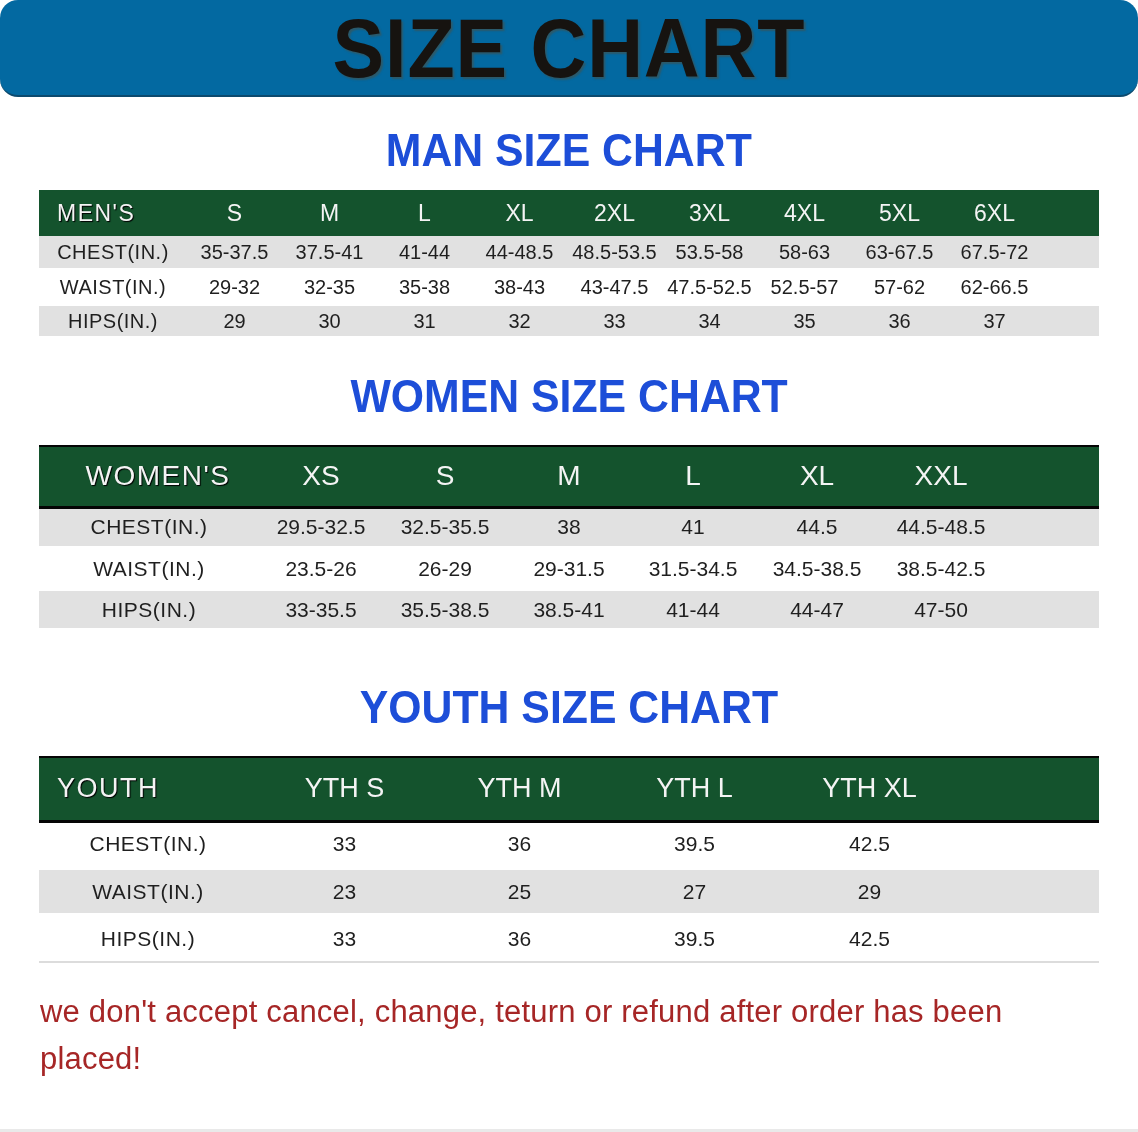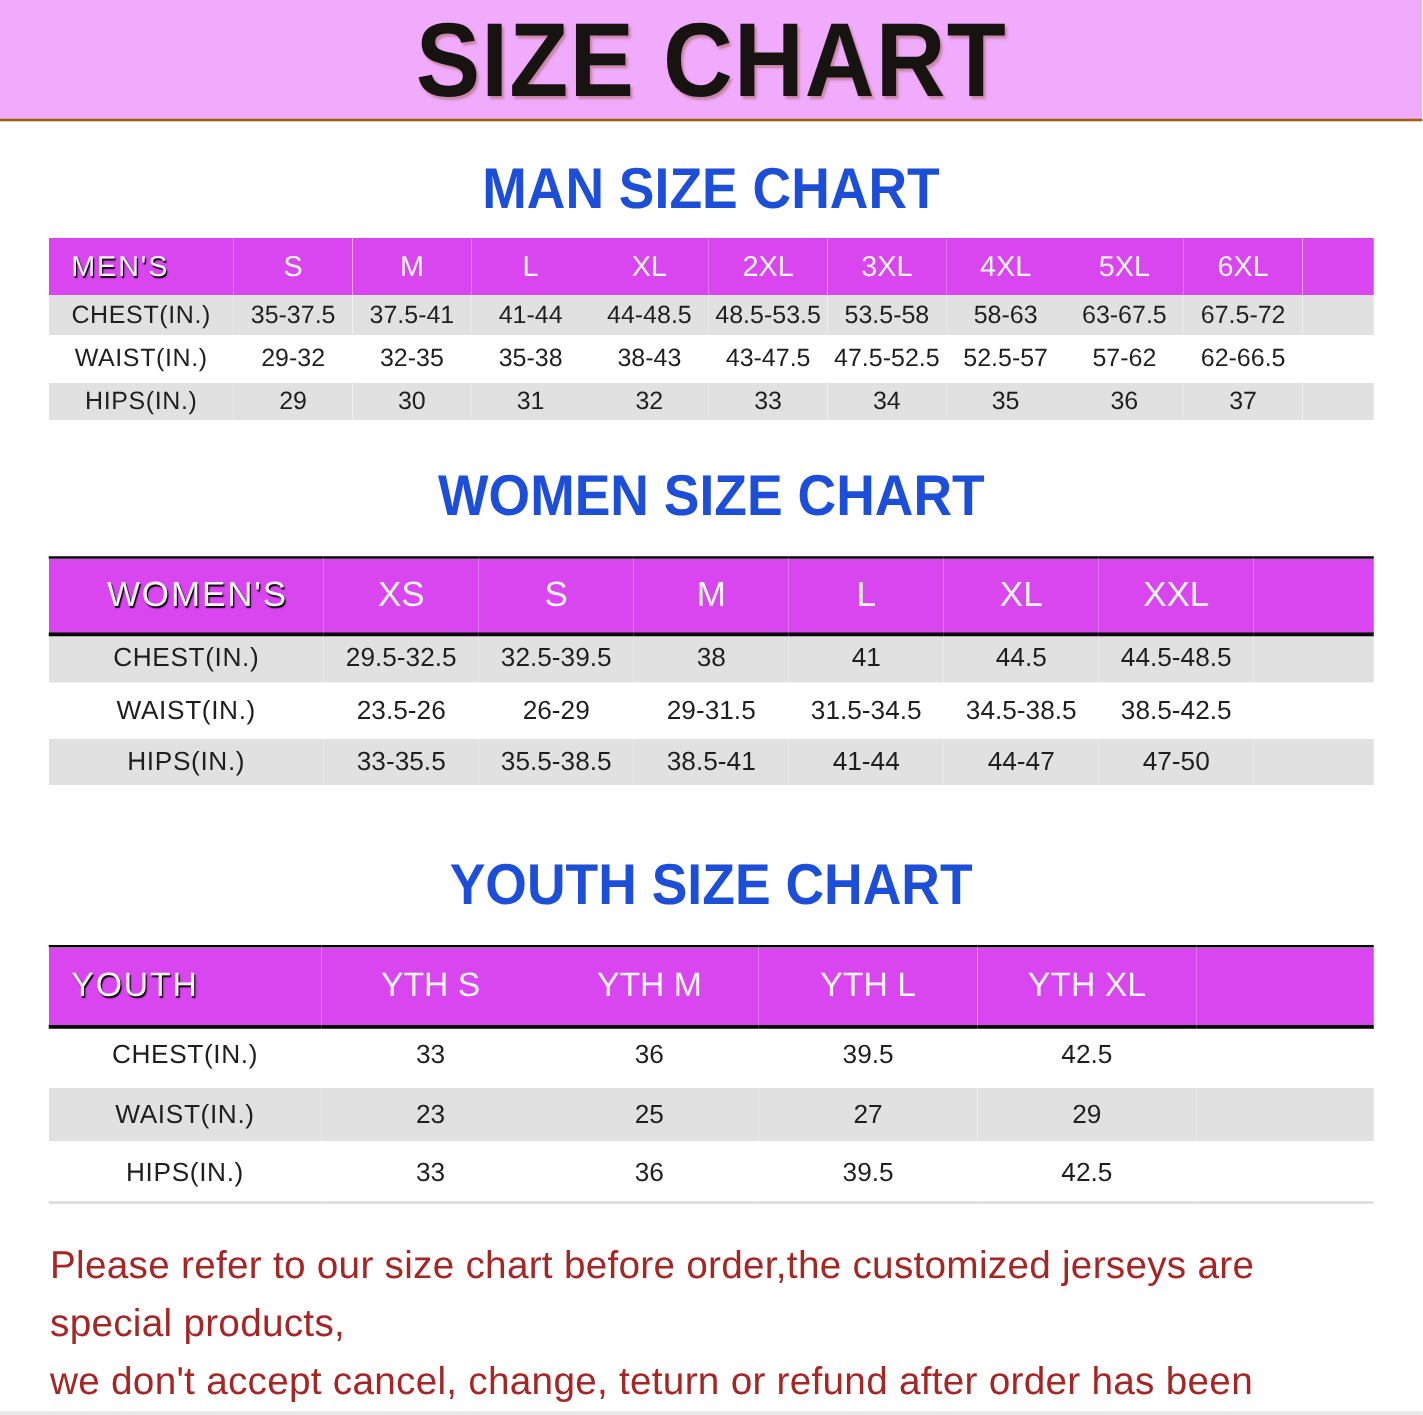--- a/index.html
+++ b/index.html
@@ -5,23 +5,24 @@
   * { margin: 0; padding: 0; box-sizing: border-box; }
   html, body { background: #ffffff; }
   body {
     width: 1138px; height: 1132px; overflow: hidden;
     font-family: "Liberation Sans", sans-serif;
     border-bottom: 3px solid #e9e9e9;
   }
 
   
   .banner {
-    height: 97px; background: #f0abfc;
+    height: 97px; background: #0369a1;
     display: flex; align-items: center; justify-content: center;
-    border-bottom: 2px solid #a16207;
+    border-bottom: 2px solid #0c4a6e;
+    border-radius: 18px;
   }
   .banner-title {
     font-size: 84px; font-weight: 800; color: #161310;
     line-height: 1; letter-spacing: 1px;
     display: inline-block; transform: scaleX(0.92);
     text-shadow: 2px 2px 2px rgba(120,60,0,0.35);
     white-space: nowrap;
   }
 
   
@@ -34,21 +35,21 @@
   .heading-women { margin: 33px 0 26px; }
   .heading-youth { margin: 52px 0 26px; }
 
   
   table.size-table {
     width: 1060px; margin: 0 auto;
     border-collapse: collapse; table-layout: fixed;
     text-align: center;
   }
   .size-table th, .size-table td { padding: 0; overflow: hidden; white-space: nowrap; }
-  .head-row th { background: #d946ef; color: #f4f4f4; font-weight: normal; }
+  .head-row th { background: #14532d; color: #f4f4f4; font-weight: normal; }
   .corner {
     text-align: left; padding-left: 18px !important;
     font-weight: bold; color: #ffffff; letter-spacing: 1.5px;
     text-shadow: 1px 1px 1px #000;
   }
   tbody td { color: #1f1f1f; border-bottom: 4px solid #ffffff; }
   tr.stripe td { background: #e1e1e1; }
   tr.plain  td { background: #ffffff; }
   .rowlabel { letter-spacing: 0.5px; margin-left: 40px; }
 
@@ -178,21 +179,21 @@
       <th>L</th>
       <th>XL</th>
       <th>XXL</th>
       <th></th>
     </tr>
   </thead>
   <tbody>
     <tr class="stripe">
       <td class="rowlabel">CHEST(IN.)</td>
       <td>29.5-32.5</td>
-      <td>32.5-39.5</td>
+      <td>32.5-35.5</td>
       <td>38</td>
       <td>41</td>
       <td>44.5</td>
       <td>44.5-48.5</td>
       <td></td>
     </tr>
     <tr class="plain">
       <td class="rowlabel">WAIST(IN.)</td>
       <td>23.5-26</td>
       <td>26-29</td>
@@ -258,15 +259,14 @@
       <td>33</td>
       <td>36</td>
       <td>39.5</td>
       <td>42.5</td>
       <td></td>
     </tr>
   </tbody>
 </table>
 
 <div class="footer">
-  <div>Please refer to our size chart before order,the customized jerseys are special products,</div>
   <div>we don't accept cancel, change, teturn or refund after order has been placed!</div>
 </div>
 
 </body></html>

